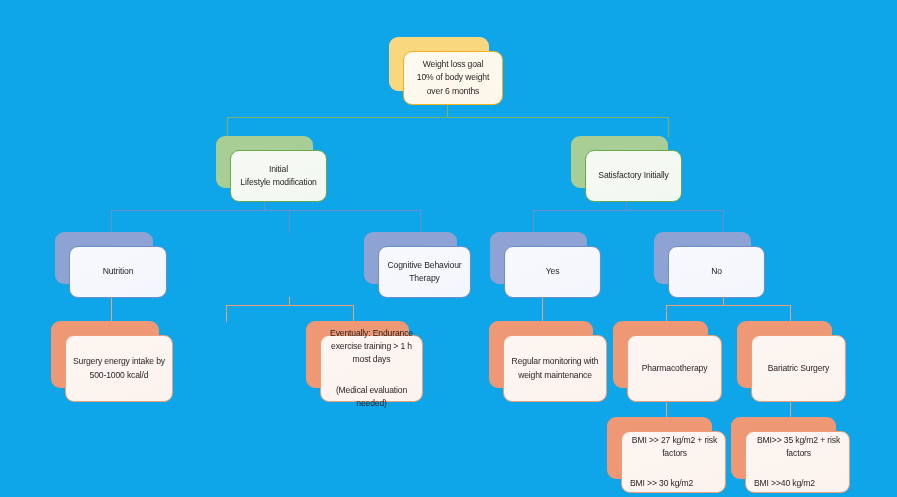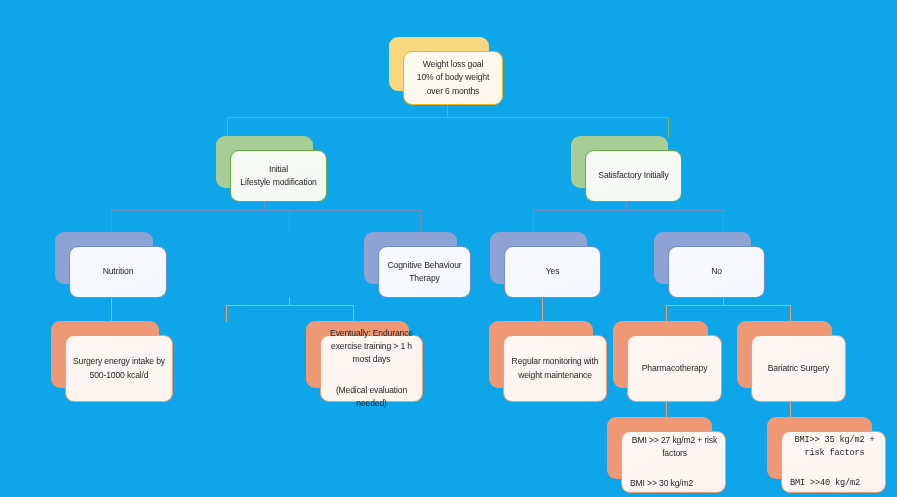--- a/index.html
+++ b/index.html
@@ -238,21 +238,21 @@
 
   <div class="node n-orange" style="left:607px; top:417px; width:105px; height:62px;">
     <div class="shadow"></div>
     <div class="face"></div>
     <div class="label left">
       <p>BMI &gt;&gt; 27 kg/m2 + risk factors</p>
       <p>BMI &gt;&gt; 30 kg/m2</p>
     </div>
   </div>
 
-  <div class="node n-orange" style="left:767px; top:417px; width:105px; height:62px;font-family:Liberation Mono, monospace;">
+  <div class="node n-orange" style="left:731px; top:417px; width:105px; height:62px;">
     <div class="shadow"></div>
     <div class="face"></div>
     <div class="label left">
       <p>BMI&gt;&gt; 35 kg/m2 + risk factors</p>
       <p>BMI &gt;&gt;40 kg/m2</p>
     </div>
   </div>
 
 </div>
 

